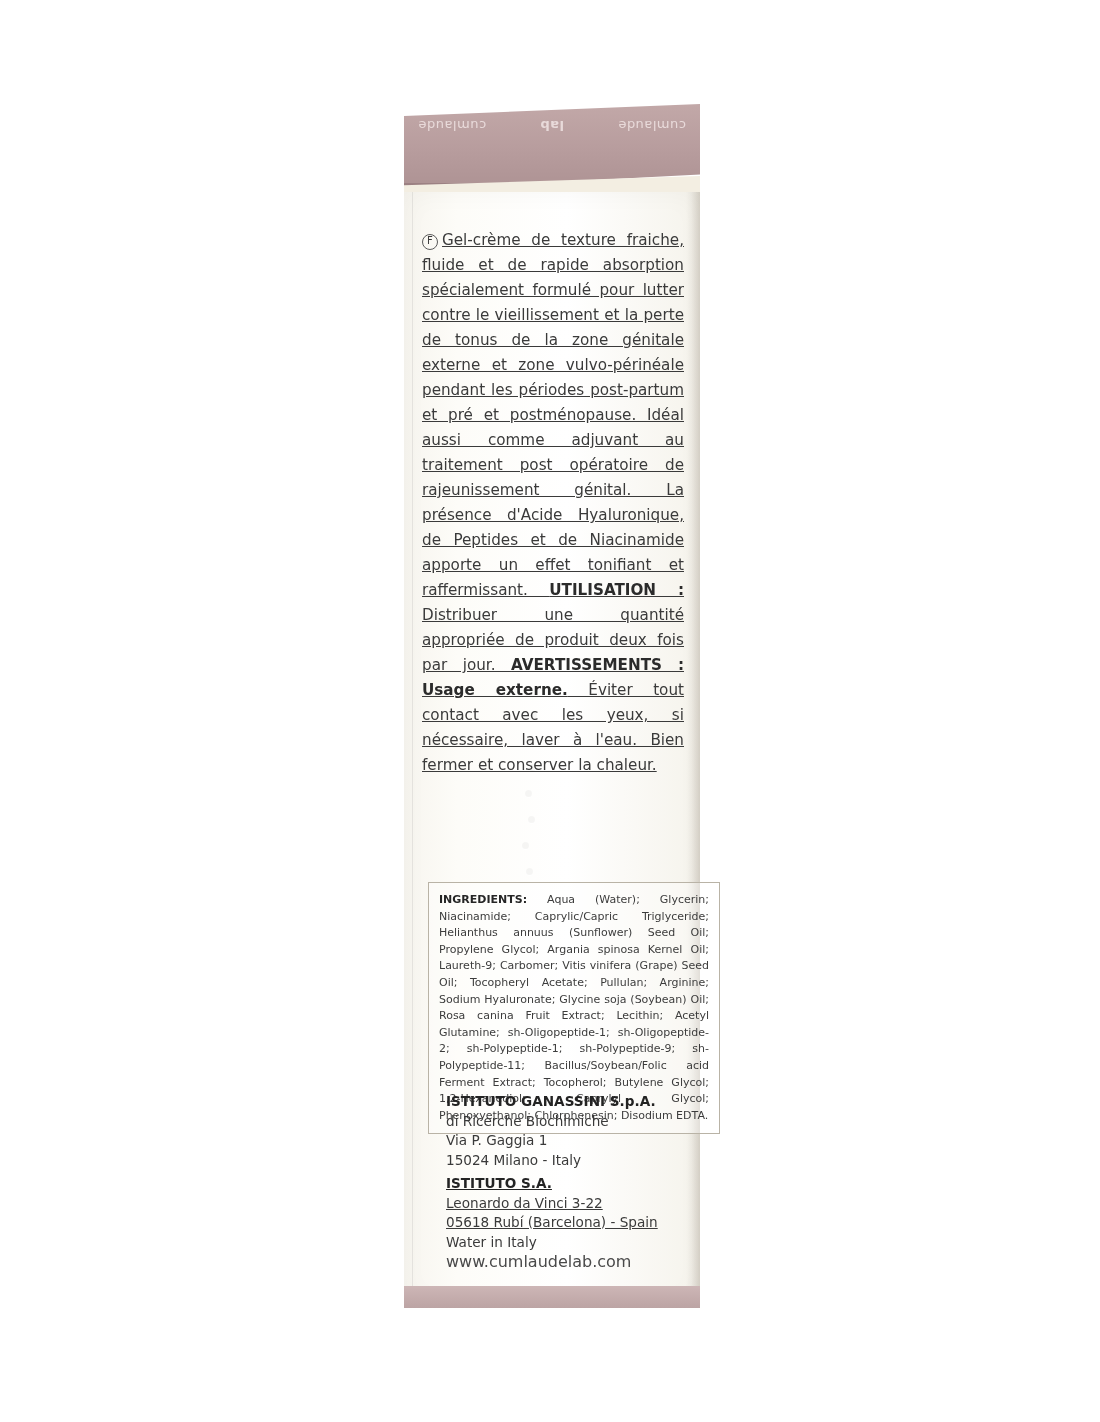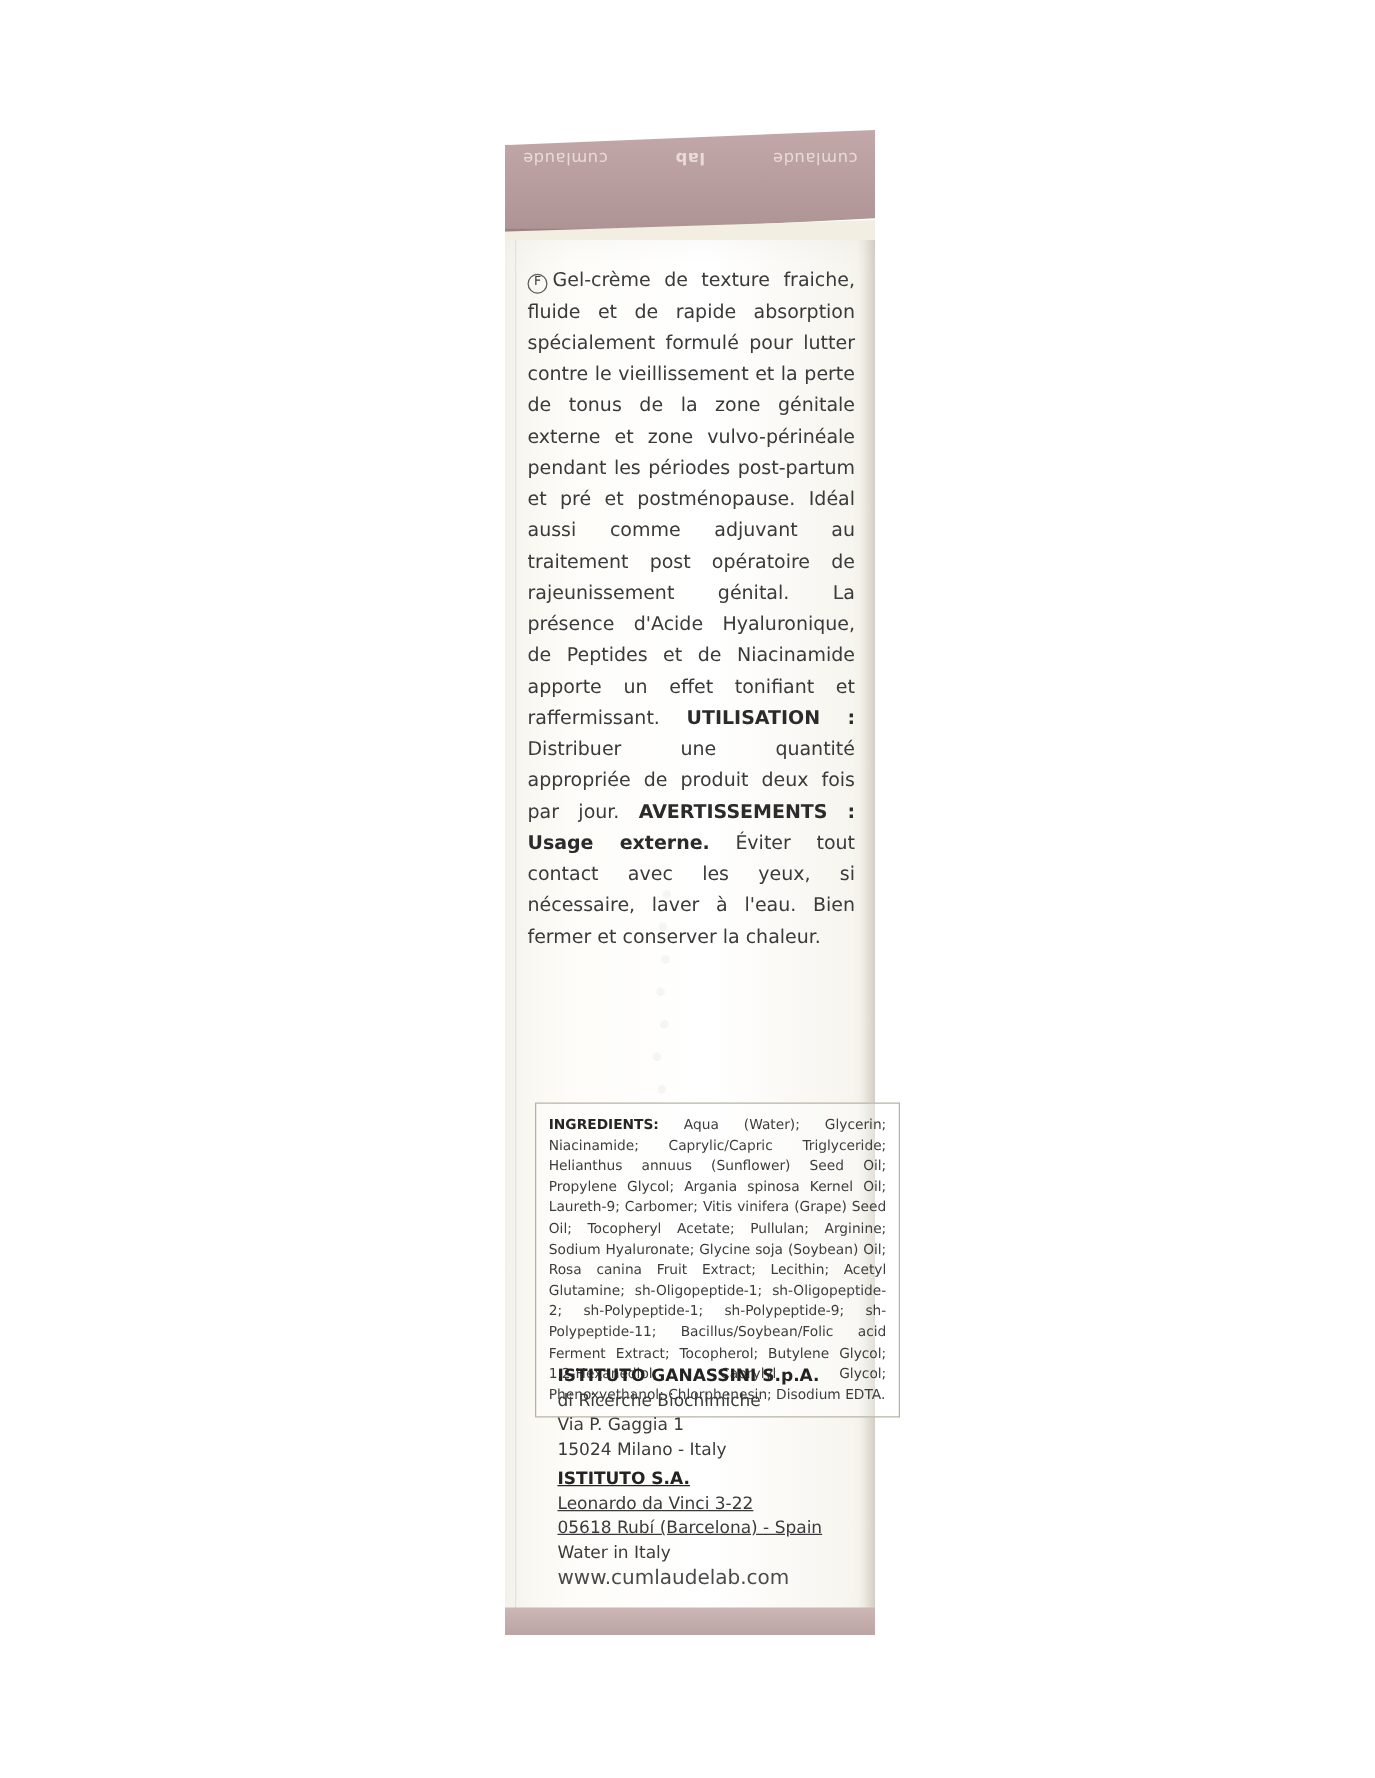--- a/index.html
+++ b/index.html
@@ -124,27 +124,28 @@
     height: 7px;
     border-radius: 50%;
     background: rgba(0,0,0,.035);
     box-shadow: 0 1px 0 rgba(255,255,255,.8);
   }
 
   
   .desc-block {
     position: absolute;
     left: 422px;
-    top: 212px;
+    top: 228px;
     width: 262px;
     font-family: "DejaVu Sans", sans-serif;
     font-size: 15.2px;
     line-height: 25px;
     color: #3a3a3a;
     text-align: justify;
+    text-decoration: underline;
   }
   .desc-block .lang-mark {
     display: inline-block;
     width: 14px;
     height: 14px;
     line-height: 12px;
     border: 1px solid #5a5a5a;
     border-radius: 50%;
     font-size: 10px;
     text-align: center;

